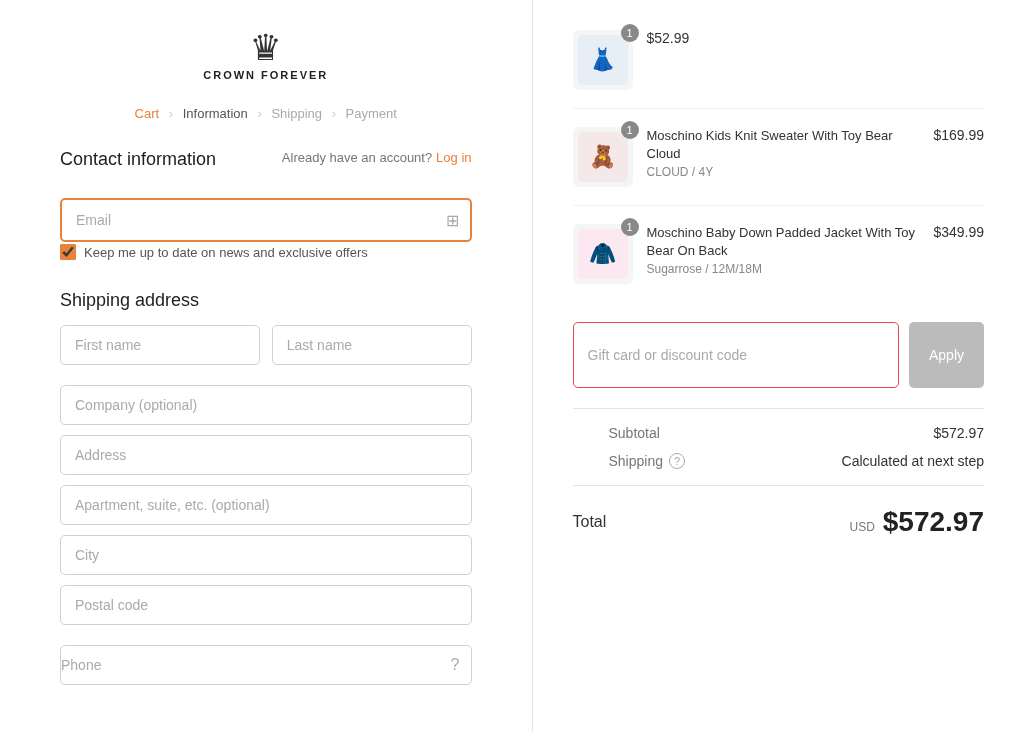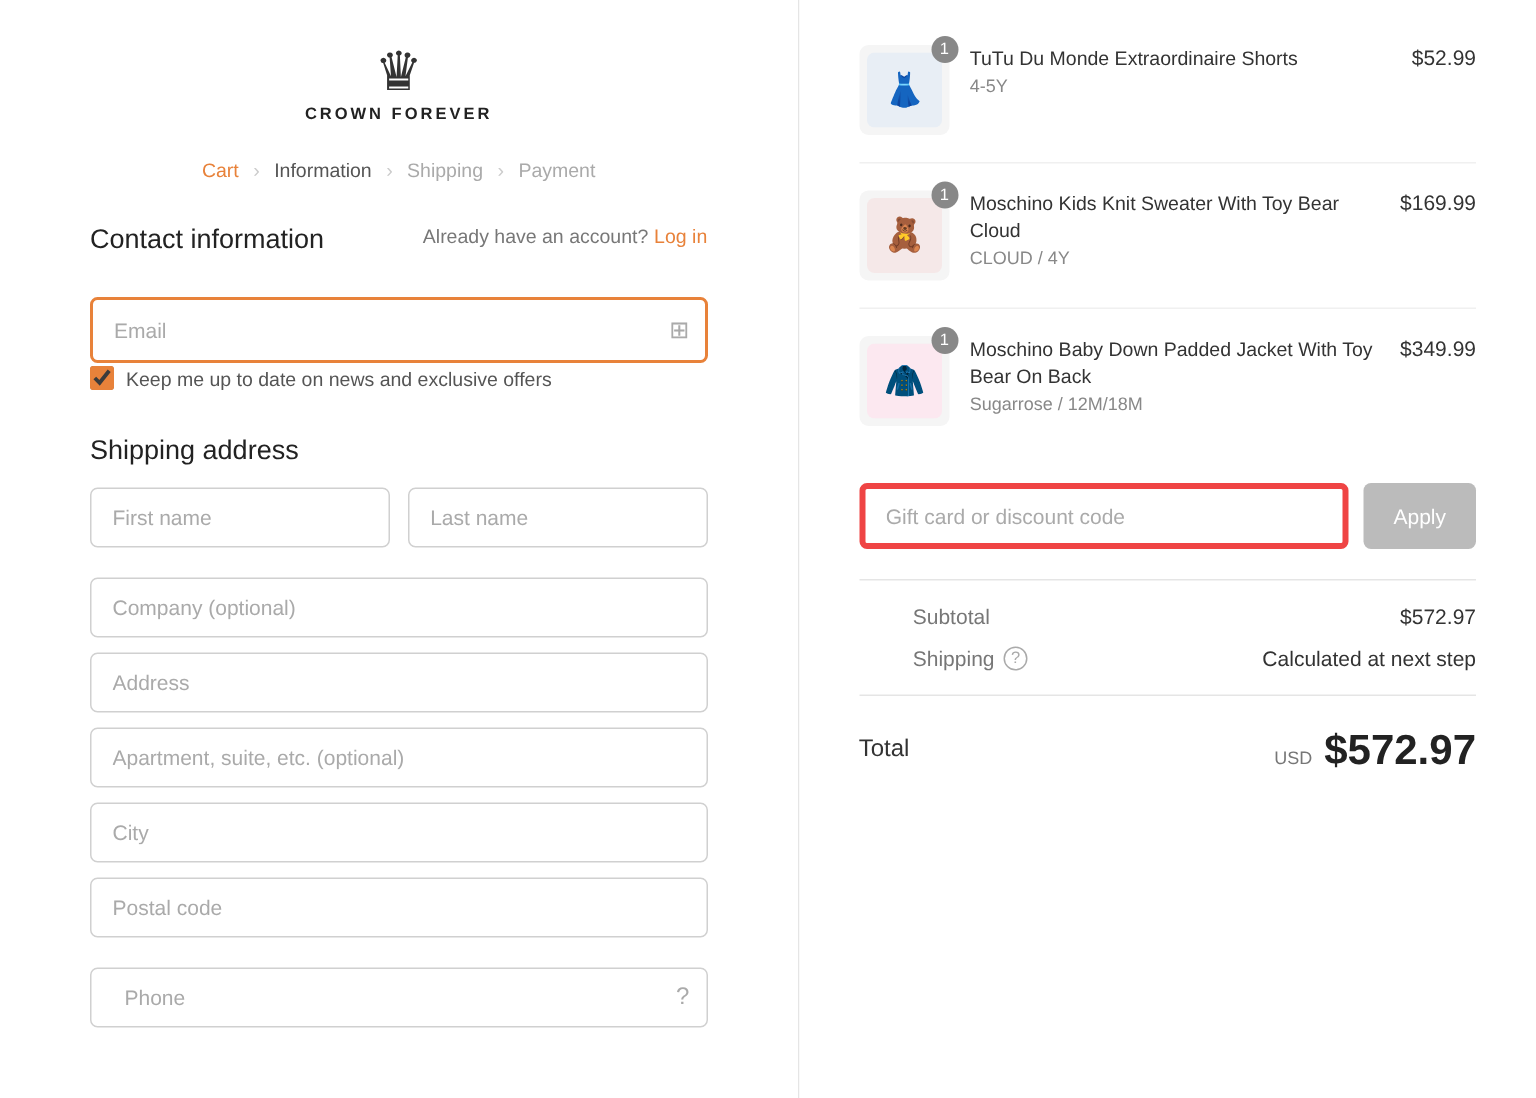--- a/index.html
+++ b/index.html
@@ -49,40 +49,40 @@
     .form-field select { appearance: none; -webkit-appearance: none; color: #333; }
     .select-wrapper { position: relative; }
     .select-wrapper select { padding-right: 32px; }
     .select-arrow { position: absolute; right: 10px; top: 50%; transform: translateY(-50%); color: #555; pointer-events: none; font-size: 12px; }
     .country-label { font-size: 10px; color: #888; position: absolute; top: 6px; left: 14px; }
     .country-select-wrap { position: relative; }
     .country-select-wrap select { padding-top: 20px; }
     
     
     .phone-wrapper { position: relative; }
-    .phone-wrapper input { width: 100%; border: 1px solid #d0d0d0; border-radius: 5px; padding: 11px 40px 11px 22px; font-size: 14px; color: #555; outline: none; }
+    .phone-wrapper input { width: 100%; border: 1px solid #d0d0d0; border-radius: 5px; padding: 11px 40px 11px 0; font-size: 14px; color: #555; outline: none; }
     .phone-wrapper input::placeholder { color: #aaa; }
     .phone-help { position: absolute; right: 12px; top: 50%; transform: translateY(-50%); color: #aaa; font-size: 16px; cursor: pointer; }
     
     
     .right-panel { flex: 1; padding: 30px 40px; background: #fff; }
     
     
     .order-item { display: flex; align-items: flex-start; gap: 14px; margin-bottom: 18px; padding-bottom: 18px; border-bottom: 1px solid #f0f0f0; }
     .item-image-wrap { position: relative; flex-shrink: 0; }
     .item-image { width: 60px; height: 60px; background: #f5f5f5; border-radius: 6px; display: flex; align-items: center; justify-content: center; font-size: 24px; }
     .item-badge { position: absolute; top: -6px; right: -6px; background: #888; color: #fff; width: 18px; height: 18px; border-radius: 50%; font-size: 11px; display: flex; align-items: center; justify-content: center; }
     .item-details { flex: 1; }
     .item-name { font-size: 13px; font-weight: 500; color: #333; line-height: 1.4; }
     .item-variant { font-size: 12px; color: #888; margin-top: 2px; }
     .item-price { font-size: 14px; color: #333; font-weight: 500; white-space: nowrap; }
     
     
     .discount-row { display: flex; gap: 10px; margin: 20px 0; }
-    .discount-row input { flex: 1; border: 4px solid #ef4444; border-radius: 5px; padding: 10px 14px; font-size: 14px; color: #555; outline: none; }
+    .discount-row input { flex: 1; border: 1px solid #ef4444; border-radius: 5px; padding: 24px 14px; font-size: 14px; color: #555; outline: none; }
     .discount-row input::placeholder { color: #aaa; }
     .apply-btn { background: #bbb; color: #fff; border: none; border-radius: 5px; padding: 4px 20px; font-size: 14px; cursor: pointer; font-weight: 500; }
     
     
     .totals { margin-top: 10px; margin-left: 36px; }
     .total-row { display: flex; justify-content: space-between; align-items: center; padding: 6px 0; font-size: 14px; }
     .total-row .label { color: #777; display: flex; align-items: center; gap: 6px; }
     .total-row .value { color: #333; }
     .help-circle { display: inline-block; width: 16px; height: 16px; border-radius: 50%; border: 1px solid #aaa; text-align: center; line-height: 14px; font-size: 11px; color: #aaa; cursor: pointer; }
     .total-divider { border: none; border-top: 1px solid #e5e5e5; margin: 10px 0; }
@@ -179,24 +179,20 @@
       <div class="order-item">
         <div class="item-image-wrap">
           <div class="item-image">
             <svg width="50" height="50" viewBox="0 0 50 50">
                 <rect width="50" height="50" rx="5" fill="#e8eef5"></rect>
                 <text x="25" y="32" text-anchor="middle" font-size="22">👗</text>
               </svg>
           </div>
           <span class="item-badge">1</span>
         </div>
-        <div class="item-details">
-          <div class="item-name">TuTu Du Monde Extraordinaire Shorts</div>
-          <div class="item-variant">4-5Y</div>
-        </div>
         <div class="item-price">$52.99</div>
       </div>
 
       <div class="order-item">
         <div class="item-image-wrap">
           <div class="item-image">
             <svg width="50" height="50" viewBox="0 0 50 50">
                 <rect width="50" height="50" rx="5" fill="#f5e8e8"></rect>
                 <text x="25" y="32" text-anchor="middle" font-size="22">🧸</text>
               </svg>

